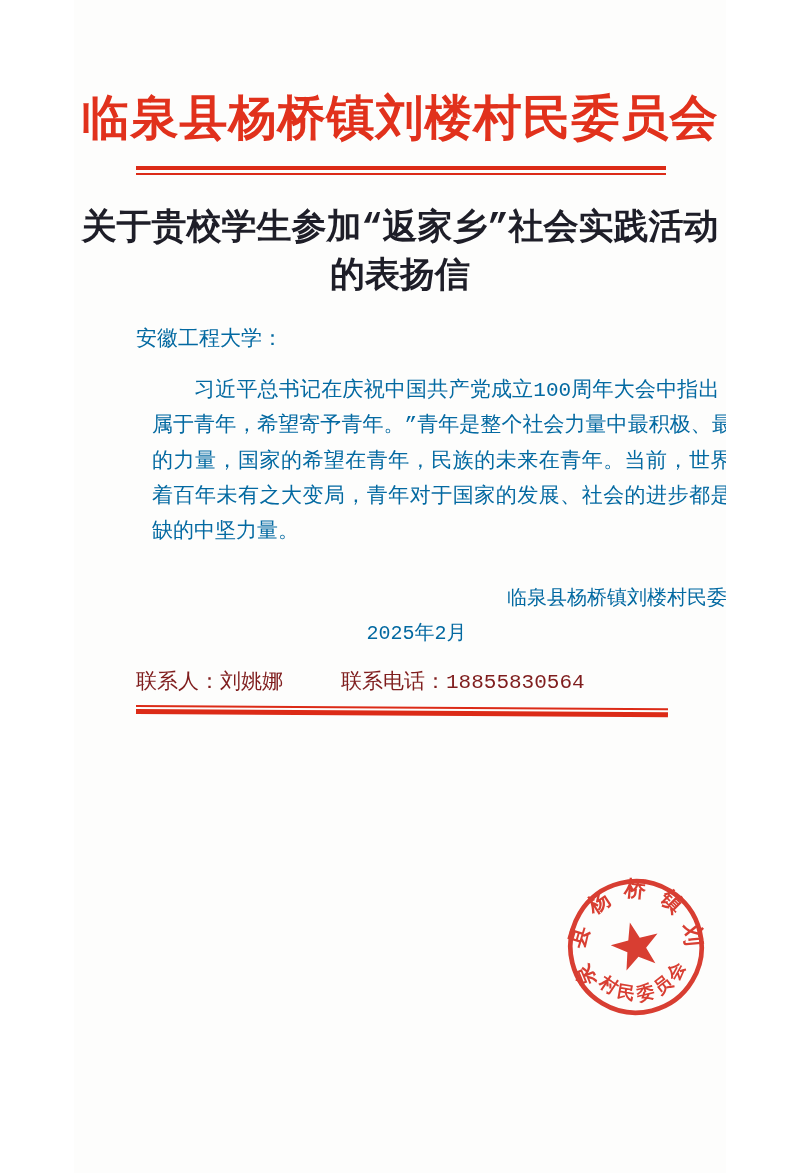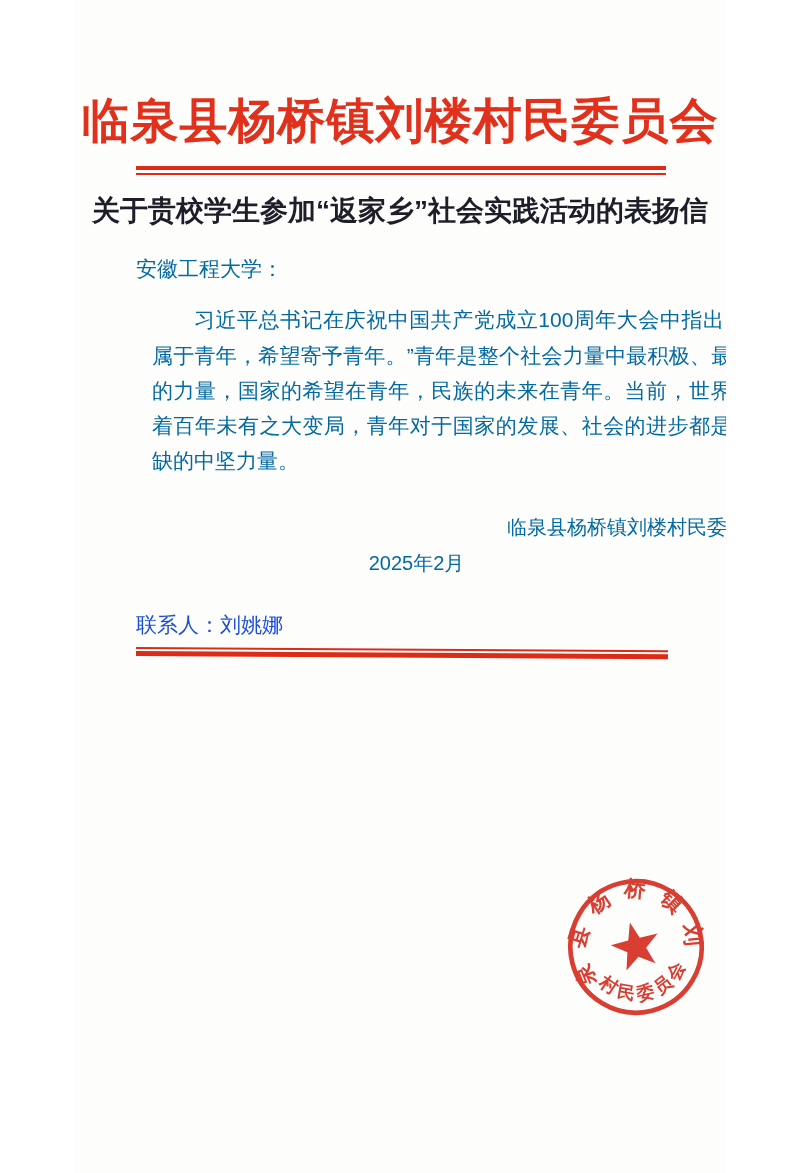--- a/index.html
+++ b/index.html
@@ -4,41 +4,41 @@
 <style>
   * { margin: 0; padding: 0; box-sizing: border-box; }
   html,body { background:#ffffff; }
   .page {
     position: relative;
     width: 652px;
     height: 1173px;
     margin: 0 auto;
     background: #fdfdfc;
     overflow: hidden;
-    font-family: Liberation Sans, sans-serif;
+    font-family: Liberation Mono, monospace;
   }
   .letterhead {
     margin-top: 90px;
     text-align: center;
     font-size: 48px;
     font-weight: bold;
     line-height: 1.3;
     letter-spacing: 1px;
     color: #e1311c;
   }
   .head-rule {
     margin: 14px 60px 0 62px;
     height: 9px;
     border-top: 4px solid #dc2b17;
     border-bottom: 2px solid #dc2b17;
   }
   .title {
-    margin-top: 17px;
+    margin-top: 31px;
     text-align: center;
-    font-size: 28px;
+    font-size: 35px;
     font-weight: bold;
     line-height: 1.35;
     color: #1e1e28;
   }
   .body {
     margin: 21px 62px 0 62px;
     width: 676px;
     font-size: 21px;
     line-height: 35.2px;
     text-align: justify;
@@ -51,26 +51,26 @@
     text-align: right;
     padding-right: 45px;
     font-size: 20px;
   }
   .sign-date {
     text-align: center;
     padding-right: 115px;
     font-size: 20px;
   }
   .contact {
-    margin: 33px 62px 0 62px;
+    margin: 20px 62px 0 62px;
     display: flex;
     gap: 58px;
     font-size: 21px;
     line-height: 22px;
-    color: #1d4ed8;
+    color: #7f1d1d;
   }
   .foot-rule {
     margin: 11px 58px 0 62px;
     height: 9px;
     border-top: 2px solid #dc2b17;
     border-bottom: 5px solid #dc2b17;
     transform: rotate(0.35deg);
     transform-origin: left center;
   }
   .seal {
@@ -100,20 +100,21 @@
   <div class="body">
     <p class="salutation">安徽工程大学：</p>
     <p class="para">习近平总书记在庆祝中国共产党成立100周年大会中指出：“未来属于青年，希望寄予青年。”青年是整个社会力量中最积极、最有生气的力量，国家的希望在青年，民族的未来在青年。当前，世界正面临着百年未有之大变局，青年对于国家的发展、社会的进步都是不可或缺的中坚力量。</p>
 
     <div class="sign-org">临泉县杨桥镇刘楼村民委员会</div>
     <div class="sign-date">2025年2月</div>
   </div>
 
   <div class="contact">
     <span>联系人：刘姚娜</span>
+    <span>联系电话：18855830564</span>
   </div>
 
   <div class="foot-rule"></div>
 
   <div class="seal">
     <svg viewBox="0 0 160 160">
       <defs>
         <path id="sealArcTop" d="M 26.8 89.4 A 54 54 0 1 1 133.2 89.4" fill="none"></path>
         <path id="sealArcBottom" d="M 34.1 112.1 A 56 56 0 0 0 125.9 112.1" fill="none"></path>
       </defs>

